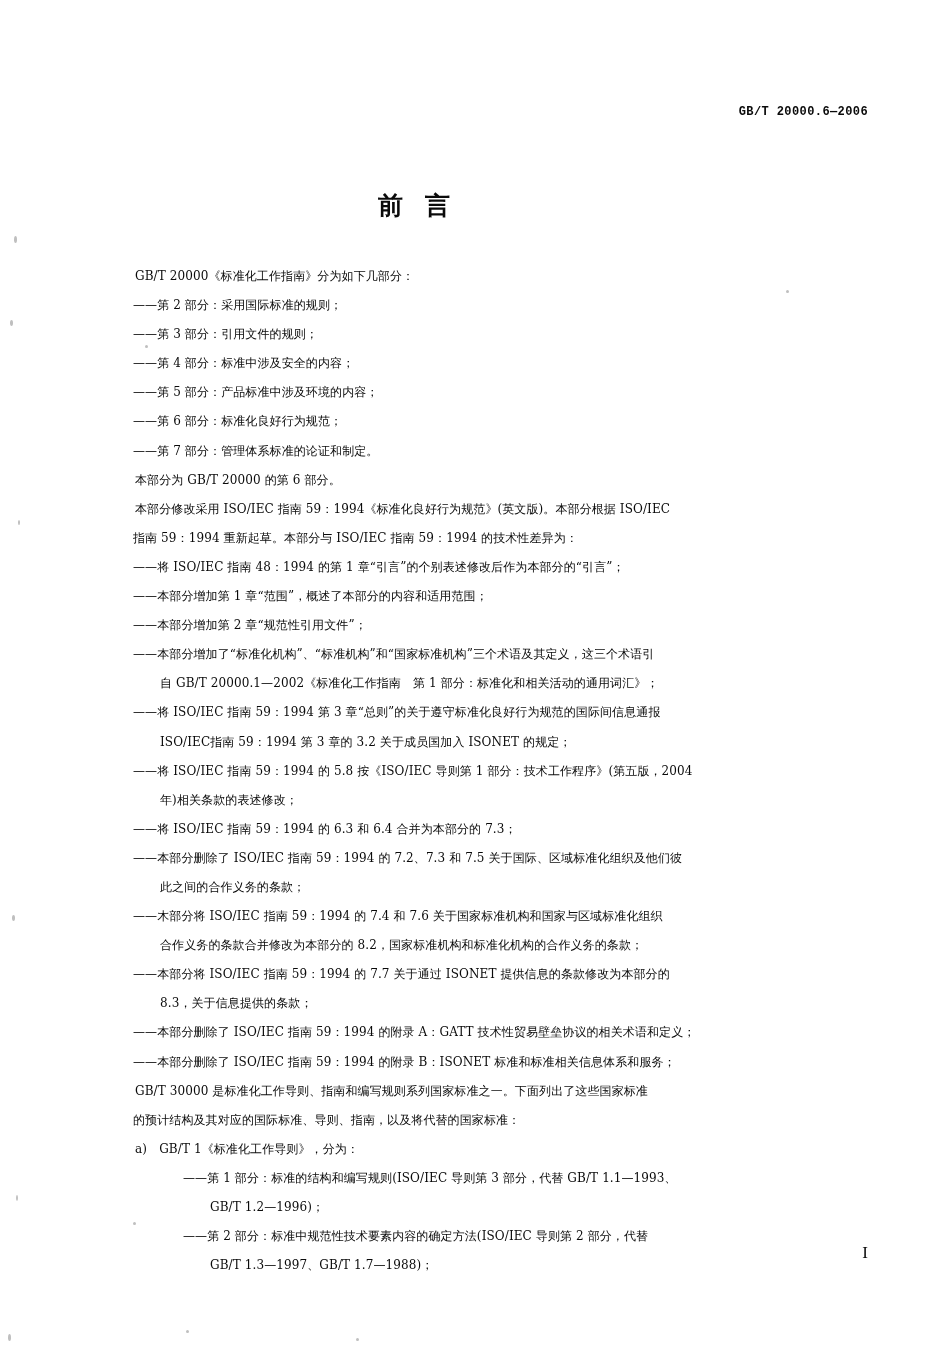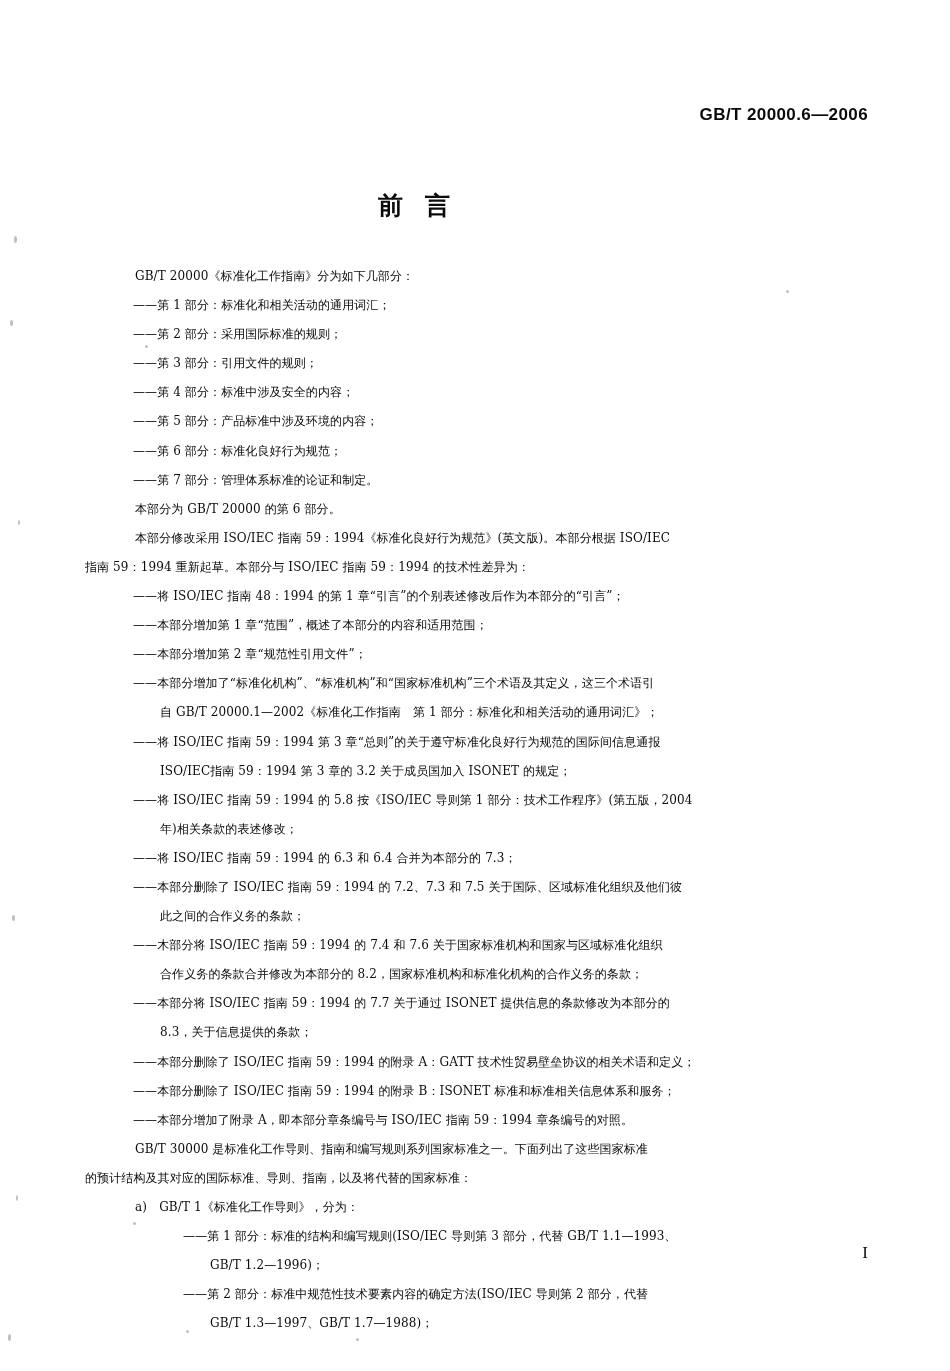--- a/index.html
+++ b/index.html
@@ -21,23 +21,23 @@
     inset: 0;
     width: 950px;
     height: 1371px;
   }
 
   
   .header {
     position: absolute;
     top: 105px;
     right: 82px;
-    font-family: Liberation Sans, sans-serif;
+    font-family: Liberation Mono, monospace;
     font-weight: bold;
-    font-size: 17px;
+    font-size: 12px;
     letter-spacing: 0.4px;
     white-space: nowrap;
   }
 
   
   .title {
     position: absolute;
     top: 189px;
     left: 0;
     width: 828px;
@@ -59,21 +59,21 @@
     line-height: 29.1px;
   }
 
   .ln {
     white-space: nowrap;
     letter-spacing: 0.1px;
   }
 
   
   .i-para   { padding-left: 50px; }   
-  .i-flush  { padding-left: 0px;  }   
+  .i-flush  { padding-left: 0px; margin-left: 48px;  }   
   .i-dash   { padding-left: 48px; }   
   .i-hang   { padding-left: 75px; }   
   .i-alpha  { padding-left: 50px; }   
   .i-dash2  { padding-left: 98px; }   
   .i-hang2  { padding-left: 125px; }
 
   
   .folio {
     position: absolute;
     top: 1243px;
@@ -96,21 +96,20 @@
 <div class="page">
 
   <div class="header">GB/T 20000.6—2006</div>
 
   <div class="title">前言</div>
 
   <div class="body-block">
 
     <div class="ln i-para">GB/T 20000《标准化工作指南》分为如下几部分：</div>
 
-    <div class="ln i-dash">——第 1 部分：标准化和相关活动的通用词汇；</div>
     <div class="ln i-dash">——第 2 部分：采用国际标准的规则；</div>
     <div class="ln i-dash">——第 3 部分：引用文件的规则；</div>
     <div class="ln i-dash">——第 4 部分：标准中涉及安全的内容；</div>
     <div class="ln i-dash">——第 5 部分：产品标准中涉及环境的内容；</div>
     <div class="ln i-dash">——第 6 部分：标准化良好行为规范；</div>
     <div class="ln i-dash">——第 7 部分：管理体系标准的论证和制定。</div>
 
     <div class="ln i-para">本部分为 GB/T 20000 的第 6 部分。</div>
 
     <div class="ln i-para">本部分修改采用 ISO/IEC 指南 59：1994《标准化良好行为规范》(英文版)。本部分根据 ISO/IEC</div>
@@ -139,21 +138,20 @@
     <div class="ln i-dash">——木部分将 ISO/IEC 指南 59：1994 的 7.4 和 7.6 关于国家标准机构和国家与区域标准化组织</div>
     <div class="ln i-hang">合作义务的条款合并修改为本部分的 8.2，国家标准机构和标准化机构的合作义务的条款；</div>
 
     <div class="ln i-dash">——本部分将 ISO/IEC 指南 59：1994 的 7.7 关于通过 ISONET 提供信息的条款修改为本部分的</div>
     <div class="ln i-hang">8.3，关于信息提供的条款；</div>
 
     <div class="ln i-dash">——本部分删除了 ISO/IEC 指南 59：1994 的附录 A：GATT 技术性贸易壁垒协议的相关术语和定义；</div>
 
     <div class="ln i-dash">——本部分删除了 ISO/IEC 指南 59：1994 的附录 B：ISONET 标准和标准相关信息体系和服务；</div>
 
-    <div class="ln i-dash">——本部分增加了附录 A，即本部分章条编号与 ISO/IEC 指南 59：1994 章条编号的对照。</div>
 
     <div class="ln i-para">GB/T 30000 是标准化工作导则、指南和编写规则系列国家标准之一。下面列出了这些国家标准</div>
     <div class="ln i-flush">的预计结构及其对应的国际标准、导则、指南，以及将代替的国家标准：</div>
 
     <div class="ln i-alpha">a)　GB/T 1《标准化工作导则》，分为：</div>
 
     <div class="ln i-dash2">——第 1 部分：标准的结构和编写规则(ISO/IEC 导则第 3 部分，代替 GB/T 1.1—1993、</div>
     <div class="ln i-hang2">GB/T 1.2—1996)；</div>
 
     <div class="ln i-dash2">——第 2 部分：标准中规范性技术要素内容的确定方法(ISO/IEC 导则第 2 部分，代替</div>

